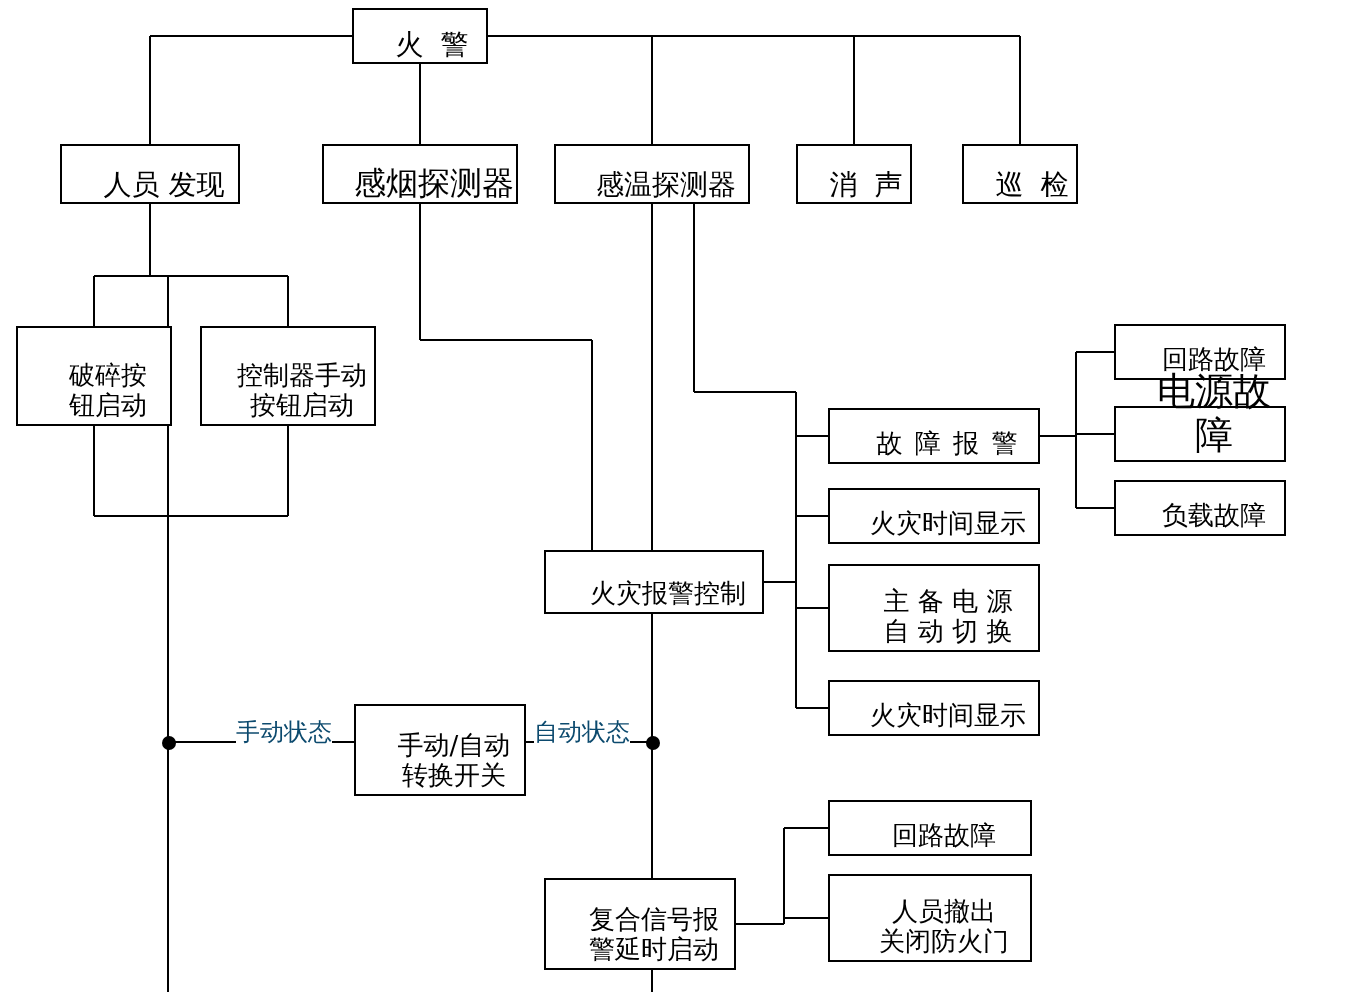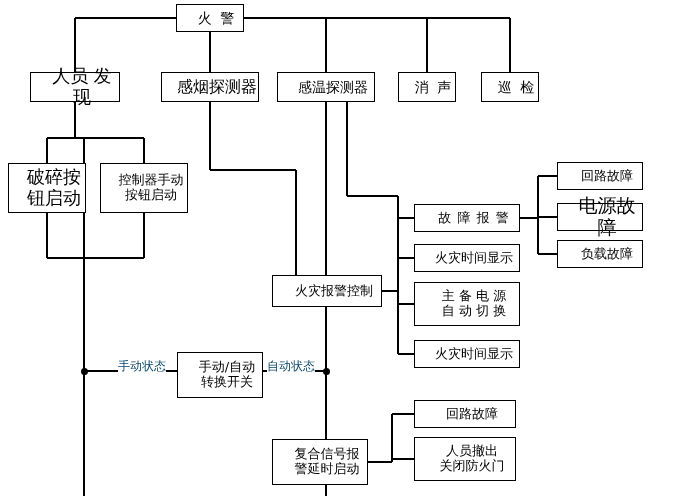--- a/index.html
+++ b/index.html
@@ -1,20 +1,20 @@
 <!DOCTYPE html>
 <html><head>
 <meta charset="utf-8">
 <style>
   html,body{margin:0;padding:0;background:#ffffff;}
   body{width:680px;height:496px;position:relative;overflow:hidden;
        font-family:"DejaVu Sans","Liberation Sans",sans-serif;}
   #diagram{position:absolute;left:0;top:0;width:680px;height:496px;}
   .node{position:absolute;border:1px solid #000;background:#fff;
-        display:flex;align-items:center;justify-content:center;
+        display:flex;align-items:flex-end;justify-content:center;
         text-align:center;line-height:1.15;color:#000;box-sizing:border-box;padding-left:14px;}
   .node span{display:block;white-space:pre-line;}
   .lbl{position:absolute;color:#0c4a6e;background:#fff;white-space:nowrap;}
   svg{position:absolute;left:0;top:0;width:680px;height:496px;}
   .dot{position:absolute;width:7px;height:7px;border-radius:50%;background:#000;}
 </style>
 </head>
 <body>
 
 <div id="diagram">
@@ -74,37 +74,37 @@
       <line x1="392" y1="459" x2="414" y2="459"></line>
     </g>
   </svg>
 
   <div class="dot" style="left:81px;top:368px;"></div>
   <div class="dot" style="left:323px;top:368px;"></div>
 
   <div class="node" style="left:176px;top:4px;width:68px;height:28px;font-size:14px;letter-spacing:2px;">
       <span>火 警</span>
     </div>
-  <div class="node" style="left:30px;top:72px;width:90px;height:30px;font-size:18px;">
+  <div class="node" style="left:30px;top:72px;width:90px;height:30px;font-size:14px;">
       <span>人员 发现</span>
     </div>
   <div class="node" style="left:161px;top:72px;width:98px;height:30px;font-size:16px;">
       <span>感烟探测器</span>
     </div>
   <div class="node" style="left:277px;top:72px;width:98px;height:30px;font-size:14px;">
       <span>感温探测器</span>
     </div>
   <div class="node" style="left:398px;top:72px;width:58px;height:30px;font-size:14px;letter-spacing:2px;">
       <span>消 声</span>
     </div>
   <div class="node" style="left:481px;top:72px;width:58px;height:30px;font-size:14px;letter-spacing:2px;">
       <span>巡 检</span>
     </div>
 
-  <div class="node" style="left:8px;top:163px;width:78px;height:50px;font-size:18px;">
+  <div class="node" style="left:8px;top:163px;width:78px;height:50px;font-size:13px;">
       <span>破碎按
 钮启动</span>
     </div>
   <div class="node" style="left:100px;top:163px;width:88px;height:50px;font-size:13px;">
       <span>控制器手动
 按钮启动</span>
     </div>
 
   <div class="node" style="left:272px;top:275px;width:110px;height:32px;font-size:13px;">
       <span>火灾报警控制</span>

